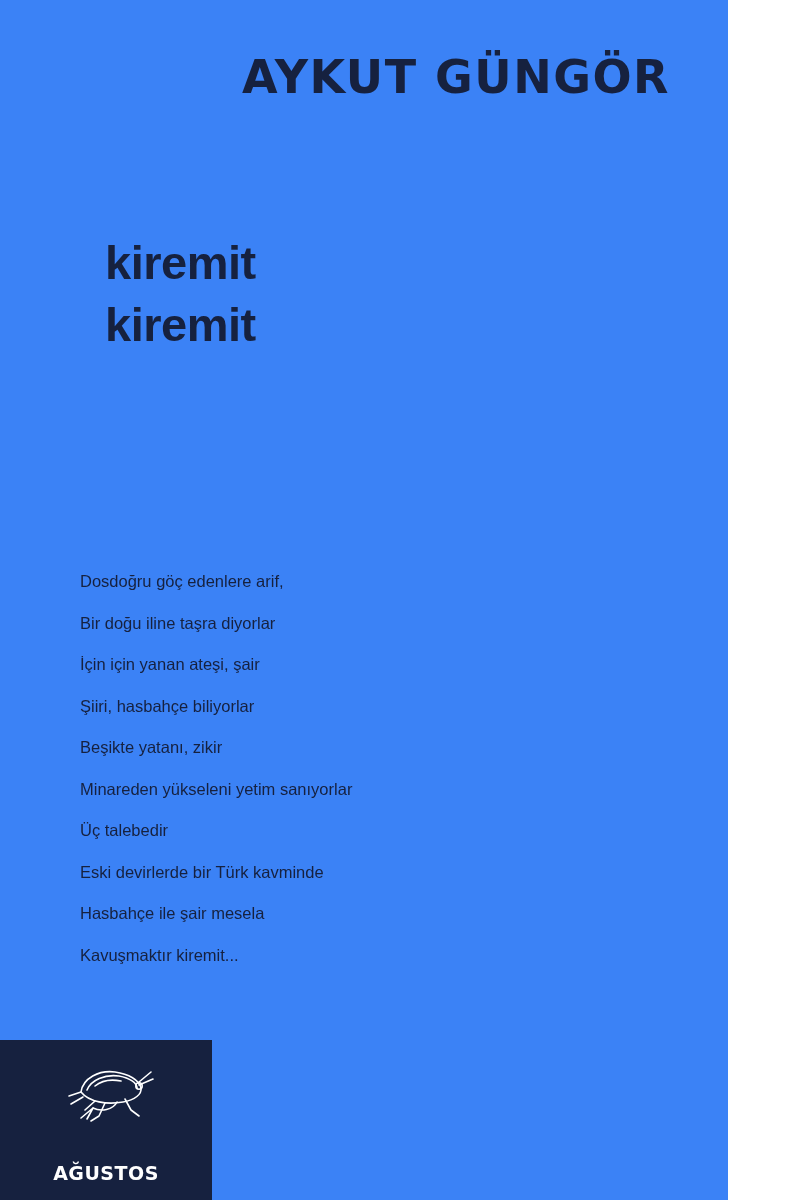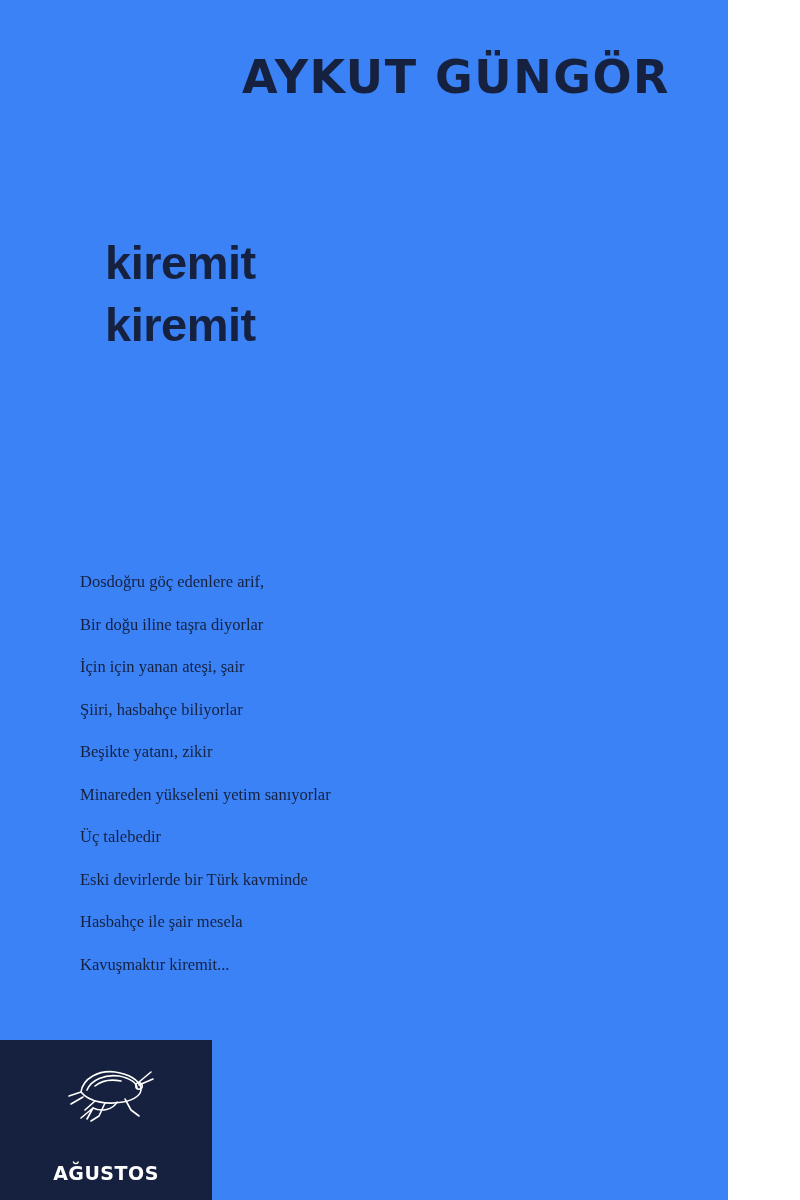--- a/index.html
+++ b/index.html
@@ -47,21 +47,21 @@
   }
   .title-line {
     display: block;
   }
   .poem {
     position: absolute;
     left: 80px;
     top: 572px;
     color: #16213f;
     font-size: 16.5px;
-    font-family: Liberation Serif, serif;
+    font-family: Liberation Sans, sans-serif;
   }
   .poem-line {
     display: block;
     margin-bottom: 22.5px;
     white-space: nowrap;
   }
   .publisher-block {
     position: absolute;
     left: 0;
     bottom: 0;

